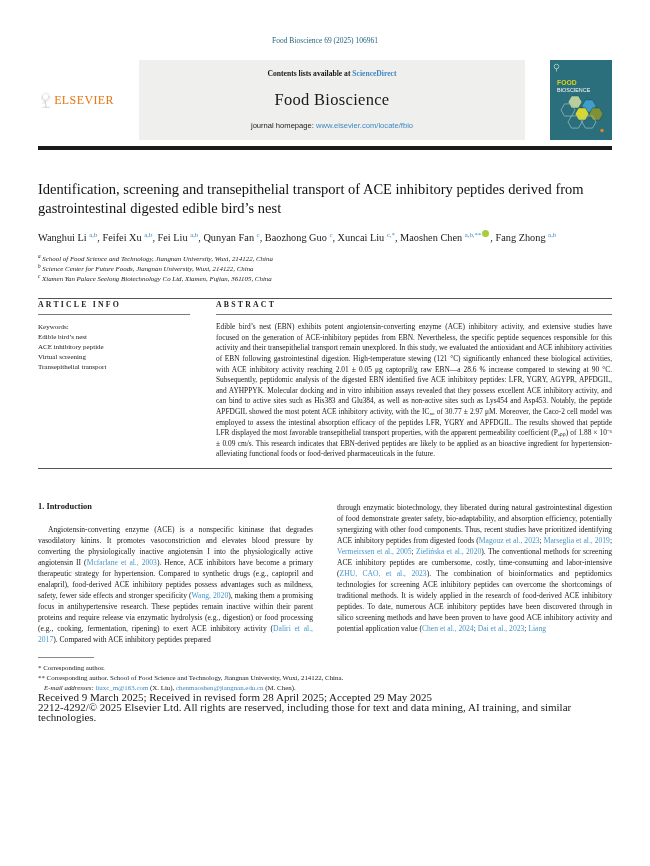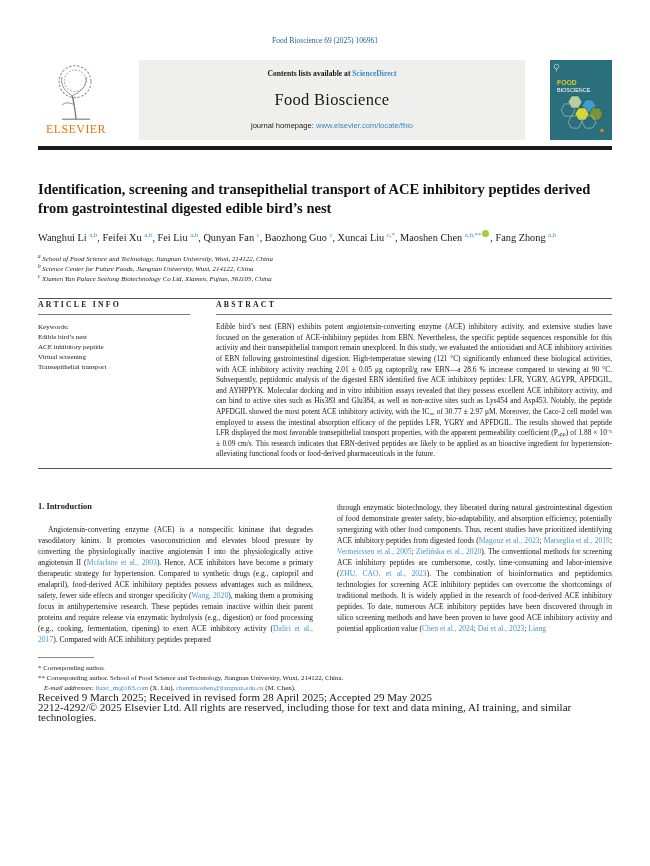--- a/index.html
+++ b/index.html
@@ -12,21 +12,21 @@
     --rule_dark:#1a1a1a;
   }
   *{margin:0;padding:0;box-sizing:border-box}
   html,body{background:#fff}
   body{width:650px;height:866px;font-family:"Liberation Serif",serif;color:#1a1a1a;overflow:hidden}
   .page{width:650px;height:646px;padding:36px 38px 0 38px;position:relative}
 
   .journal-ref{text-align:center;font-size:7.5px;color:var(--ref_teal);margin-bottom:15px}
 
   .header-row{display:flex;align-items:stretch;height:80px}
-  .logo-block{width:76px;display:flex;flex-direction:column;align-items:center;justify-content:flex-start;padding:1px 0}
+  .logo-block{width:76px;display:flex;flex-direction:row;align-items:center;justify-content:flex-end;padding:1px 0}
   .logo-text{color:var(--elsevier_orange);font-size:12px;letter-spacing:.4px;line-height:12px}
   .gray-box{flex:1;background:#efefee;margin:0 25px;display:flex;flex-direction:column;justify-content:space-between;text-align:center;padding:9px 4px 10px}
   .contents-line{font-size:7.6px;font-weight:bold}
   .contents-line .sd{color:var(--link_blue);font-weight:bold}
   .journal-name{font-size:16.5px;letter-spacing:.3px}
   .homepage-line{font-family:"Liberation Sans",sans-serif;font-size:7.6px;color:#222}
   .homepage-line .url{color:var(--link_blue)}
   .cover{width:62px;height:80px;position:relative}
   .black-rule{height:4px;background:var(--rule_dark);margin-top:6px}
 
@@ -105,21 +105,21 @@
         <polygon points="42.5,47.9 49.5,47.9 53,54 49.5,60.1 42.5,60.1 39,54" fill="#7e9136" stroke="#1e5762" stroke-width="0.6"></polygon>
         <polygon points="21.5,55.9 28.5,55.9 32,62 28.5,68.1 21.5,68.1 18,62" fill="none" stroke="#9fc3c9" stroke-width="0.7"></polygon>
         <polygon points="35.5,55.9 42.5,55.9 46,62 42.5,68.1 35.5,68.1 32,62" fill="none" stroke="#9fc3c9" stroke-width="0.7"></polygon>
         <circle cx="52" cy="70.5" r="1.8" fill="#e0862a"></circle>
       </svg>
     </div>
   </div>
 
   <div class="black-rule"></div>
 
-  <h1 class="title" style="font-weight:bold">Identification, screening and transepithelial transport of ACE inhibitory peptides derived from gastrointestinal digested edible bird’s nest</h1>
+  <h1 class="title" style="font-weight:normal">Identification, screening and transepithelial transport of ACE inhibitory peptides derived from gastrointestinal digested edible bird’s nest</h1>
 
   <div class="authors"><span>Wanghui Li </span><span class="sup">a,b</span><span>, Feifei Xu </span><span class="sup">a,b</span><span>, Fei Liu </span><span class="sup">a,b</span><span>, Qunyan Fan </span><span class="sup">c</span><span>, Baozhong Guo </span><span class="sup">c</span><span>, Xuncai Liu </span><span class="sup">c,*</span><span>, Maoshen Chen </span><span class="sup">a,b,**</span><span class="orcid"></span><span>, Fang Zhong </span><span class="sup">a,b</span></div>
 
   <div class="affiliations">
     <div><span class="sup-aff">a</span><span> School of Food Science and Technology, Jiangnan University, Wuxi, 214122, China</span></div>
     <div><span class="sup-aff">b</span><span> Science Center for Future Foods, Jiangnan University, Wuxi, 214122, China</span></div>
     <div><span class="sup-aff">c</span><span> Xiamen Yan Palace Seelong Biotechnology Co Ltd, Xiamen, Fujian, 361105, China</span></div>
   </div>
 
   <div class="rule-full"></div>

